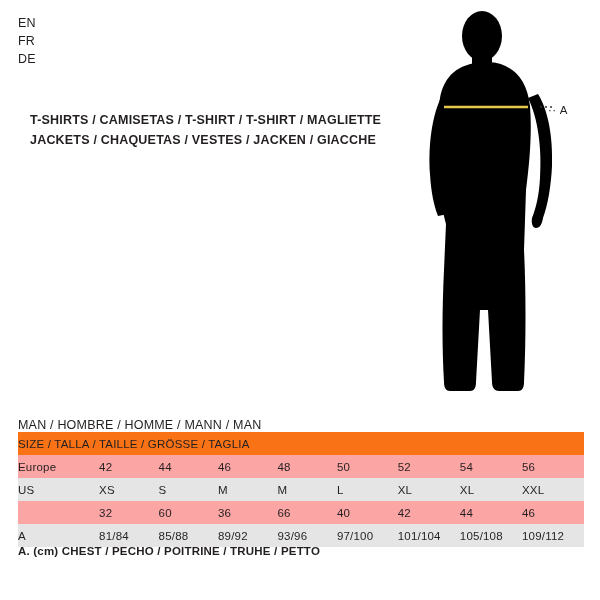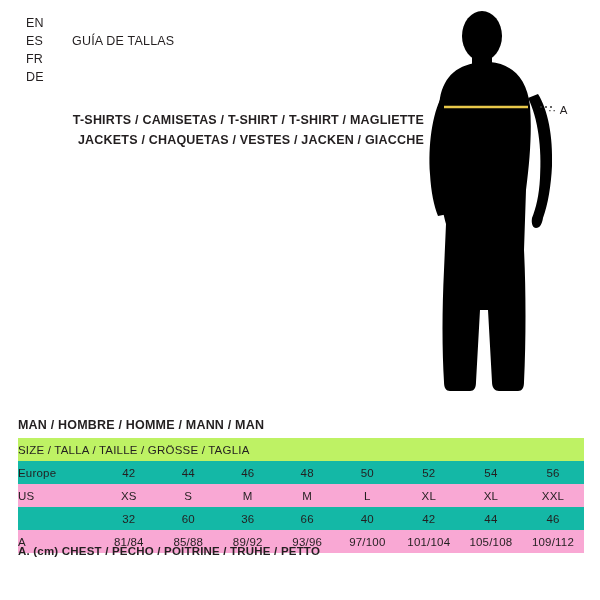--- a/index.html
+++ b/index.html
@@ -17,21 +17,21 @@
   }
   .page {
     position: relative;
     width: 600px;
     height: 600px;
   }
 
   
   .legend {
     position: absolute;
-    left: 26px;
+    left: 18px;
     top: 14px;
     width: 400px;
   }
   .legend-row {
     display: flex;
     align-items: baseline;
     font-size: 12.5px;
     line-height: 18px;
     letter-spacing: 0.2px;
   }
@@ -39,24 +39,23 @@
     width: 46px;
     flex: 0 0 46px;
   }
   .legend-text {
     flex: 1 1 auto;
   }
 
   
   .product-heads {
     position: absolute;
-    left: 4px;
+    left: 30px;
     top: 110px;
     width: 420px;
-    text-align: right;
   }
   .product-line {
     font-size: 12.5px;
     line-height: 20px;
     font-weight: bold;
     letter-spacing: 0.2px;
   }
 
   
   .figure-wrap {
@@ -78,74 +77,69 @@
 
   
   .table-block {
     position: absolute;
     left: 18px;
     top: 418px;
     width: 566px;
   }
   .man-title {
     font-size: 12.5px;
-    font-weight: bold;
-    letter-spacing: 0.2px;
-    margin-bottom: 6px;
+    font-weight: normal;
+    letter-spacing: 0.2px;
   }
   table.size-table {
     border-collapse: collapse;
     width: 566px;
     font-size: 11.5px;
   }
   table.size-table td {
     padding: 3px 0 3px 0;
     height: 17px;
     vertical-align: middle;
     letter-spacing: 0.2px;
   }
   .row-head {
-    background: #bef264;
+    background: #f97316;
     font-weight: normal;
   }
   .row-light {
-    background: #14b8a6;
+    background: #fca5a5;
   }
   .row-white {
-    background: #f9a8d4;
+    background: #e5e5e5;
   }
   td.label-cell {
     width: 92px;
     padding-left: 3px;
   }
   td.val {
     width: 67px;
-    text-align: center;
+    text-align: left;
   }
   .footnote {
     position: absolute;
     left: 18px;
     top: 545px;
     font-size: 11.5px;
     letter-spacing: 0.2px;
     font-weight: bold;
   }
 </style>
 </head>
 <body>
 
 <div class="page">
 
   <div class="legend">
     <div class="legend-row">
       <span class="legend-code">EN</span>
-    </div>
-    <div class="legend-row">
-      <span class="legend-code">ES</span>
-      <span class="legend-text">GUÍA DE TALLAS</span>
     </div>
     <div class="legend-row">
       <span class="legend-code">FR</span>
     </div>
     <div class="legend-row">
       <span class="legend-code">DE</span>
     </div>
   </div>
 
   <div class="product-heads">

